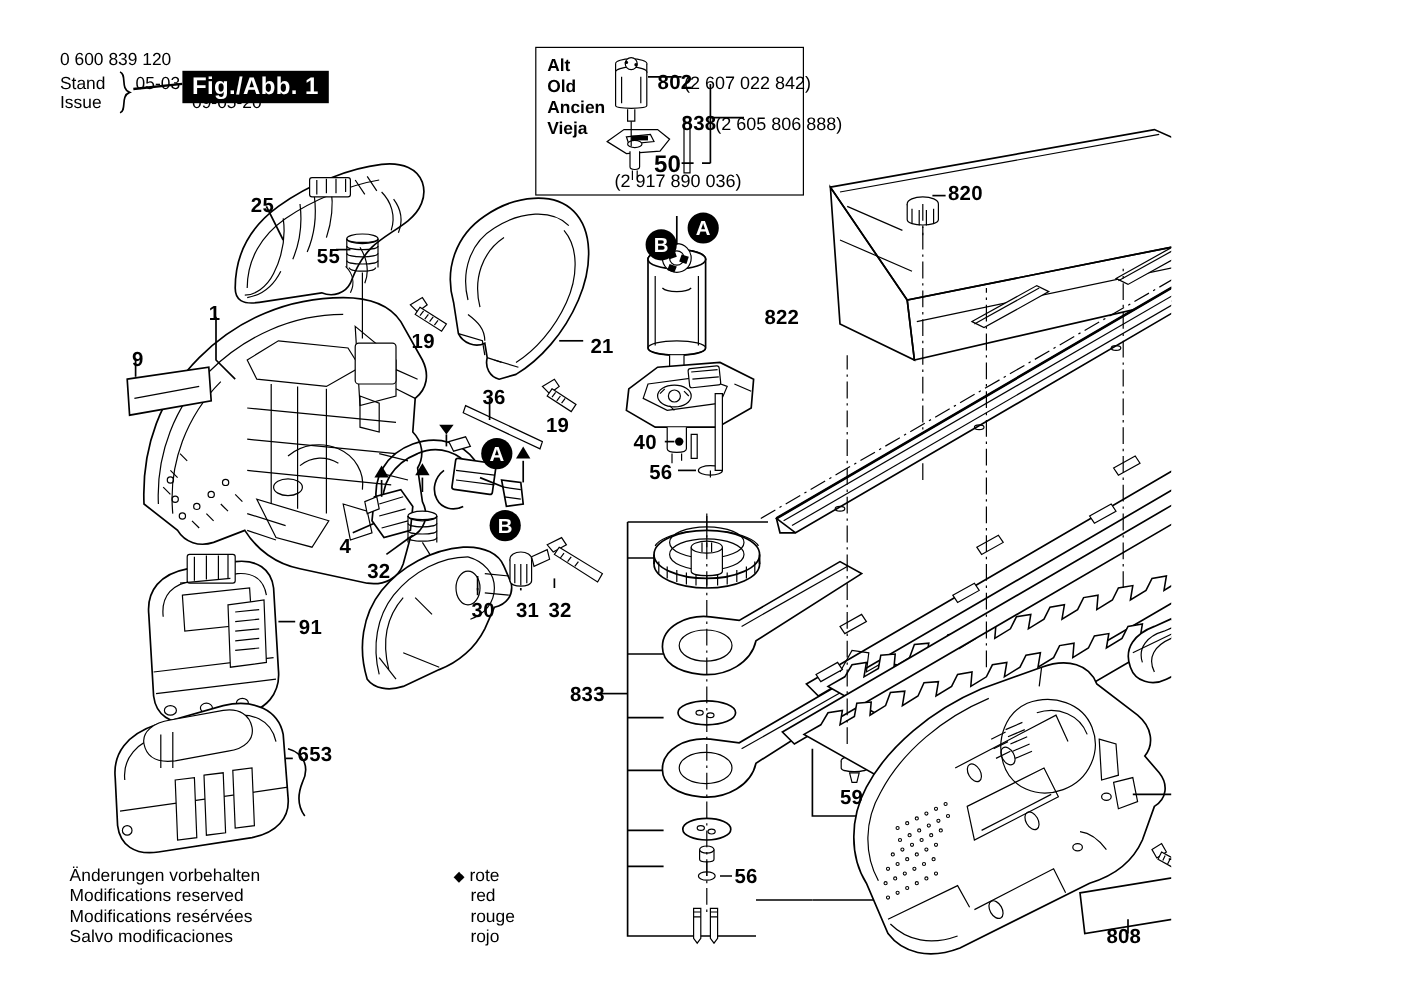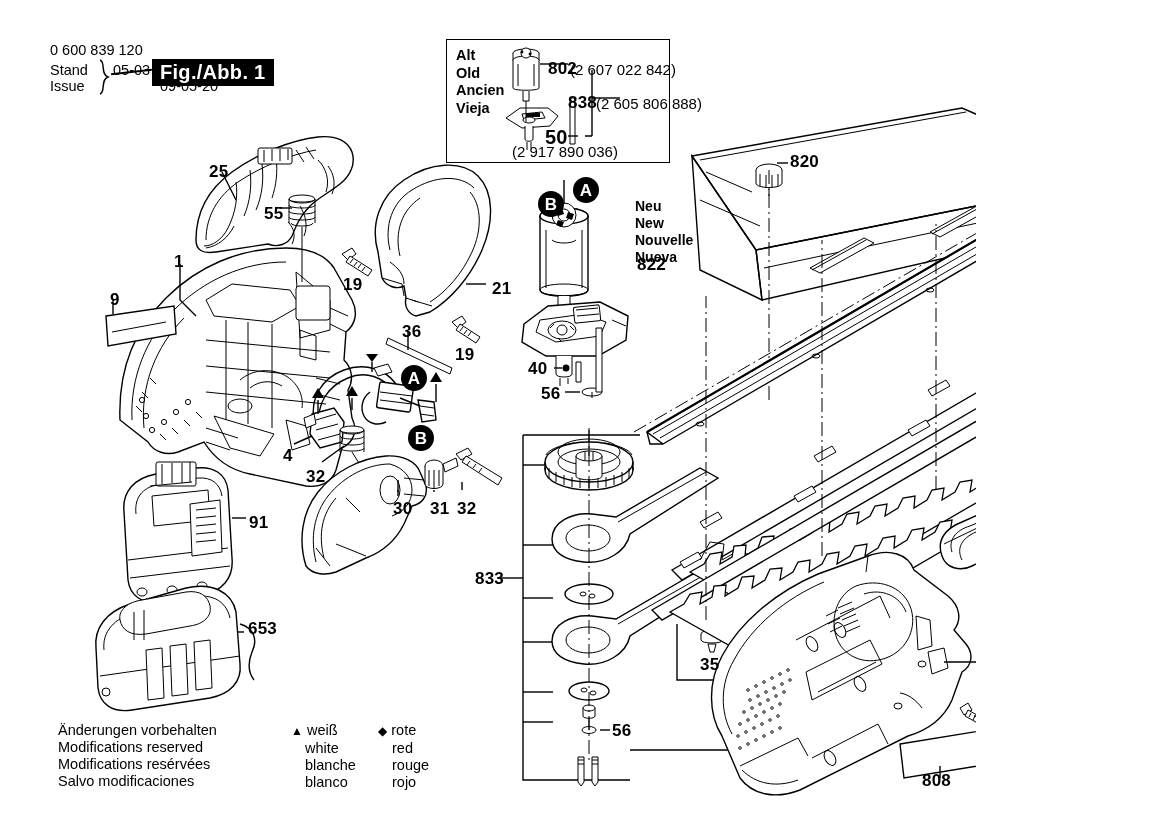--- a/index.html
+++ b/index.html
@@ -181,26 +181,20 @@
     <span>838</span>
   </div>
   <div class="partno" style="left:596px;top:95px;">(2 605 806 888)</div>
 
   <div class="lbl small" style="left:545px;top:127px;">
     <span>50</span>
   </div>
 
   <div class="partno" style="left:512px;top:143px;">(2 917 890 036)</div>
 
-  <div class="newlang" style="left:635px;top:198px;">
-    <div>Neu</div>
-    <div>New</div>
-    <div>Nouvelle</div>
-    <div>Nueva</div>
-  </div>
   <div class="lbl" style="left:637px;top:256px;">822</div>
 
   <svg class="abs" style="left:0;top:0;" width="1168" height="826">
 
     <g>
       <path class="wht" d="M196 240 C196 210 210 188 232 172 C258 153 292 140 318 137
                            C336 135 348 141 352 152 C356 164 350 176 340 184
                            C330 192 318 198 310 206
                            C300 216 296 226 292 236
                            C288 244 278 248 268 244
@@ -738,43 +732,34 @@
   <div class="lbl" style="left:306px;top:468px;">32</div>
   <div class="lbl" style="left:393px;top:500px;">30</div>
   <div class="lbl" style="left:430px;top:500px;">31</div>
   <div class="lbl" style="left:457px;top:500px;">32</div>
   <div class="lbl" style="left:249px;top:514px;">91</div>
   <div class="lbl" style="left:248px;top:620px;">653</div>
   <div class="lbl" style="left:528px;top:360px;">40</div>
   <div class="lbl" style="left:541px;top:385px;">56</div>
   <div class="lbl" style="left:475px;top:570px;">833</div>
   <div class="lbl" style="left:612px;top:722px;">56</div>
-  <div class="lbl" style="left:700px;top:656px;">35</div>
+  <div class="lbl" style="left:700px;top:656px;">59</div>
   <div class="lbl" style="left:790px;top:153px;">820</div>
   <div class="lbl" style="left:980px;top:588px;">655</div>
   <div class="lbl" style="left:990px;top:654px;">1</div>
   <div class="lbl" style="left:990px;top:708px;">19</div>
   <div class="lbl" style="left:922px;top:772px;">808</div>
 
   <div class="legend" style="left:58px;top:722px;">
     <div>Änderungen vorbehalten</div>
     <div>Modifications reserved</div>
     <div>Modifications resérvées</div>
     <div>Salvo modificaciones</div>
   </div>
 
-  <div class="legend-col" style="left:291px;top:722px;">
-    <div>
-      <span style="font-size:12px;">▲</span>
-      <span>weiß</span>
-    </div>
-    <div style="padding-left:14px;">white</div>
-    <div style="padding-left:14px;">blanche</div>
-    <div style="padding-left:14px;">blanco</div>
-  </div>
 
   <div class="legend-col" style="left:378px;top:722px;">
     <div>
       <span style="font-size:12px;">◆</span>
       <span>rote</span>
     </div>
     <div style="padding-left:14px;">red</div>
     <div style="padding-left:14px;">rouge</div>
     <div style="padding-left:14px;">rojo</div>
   </div>

